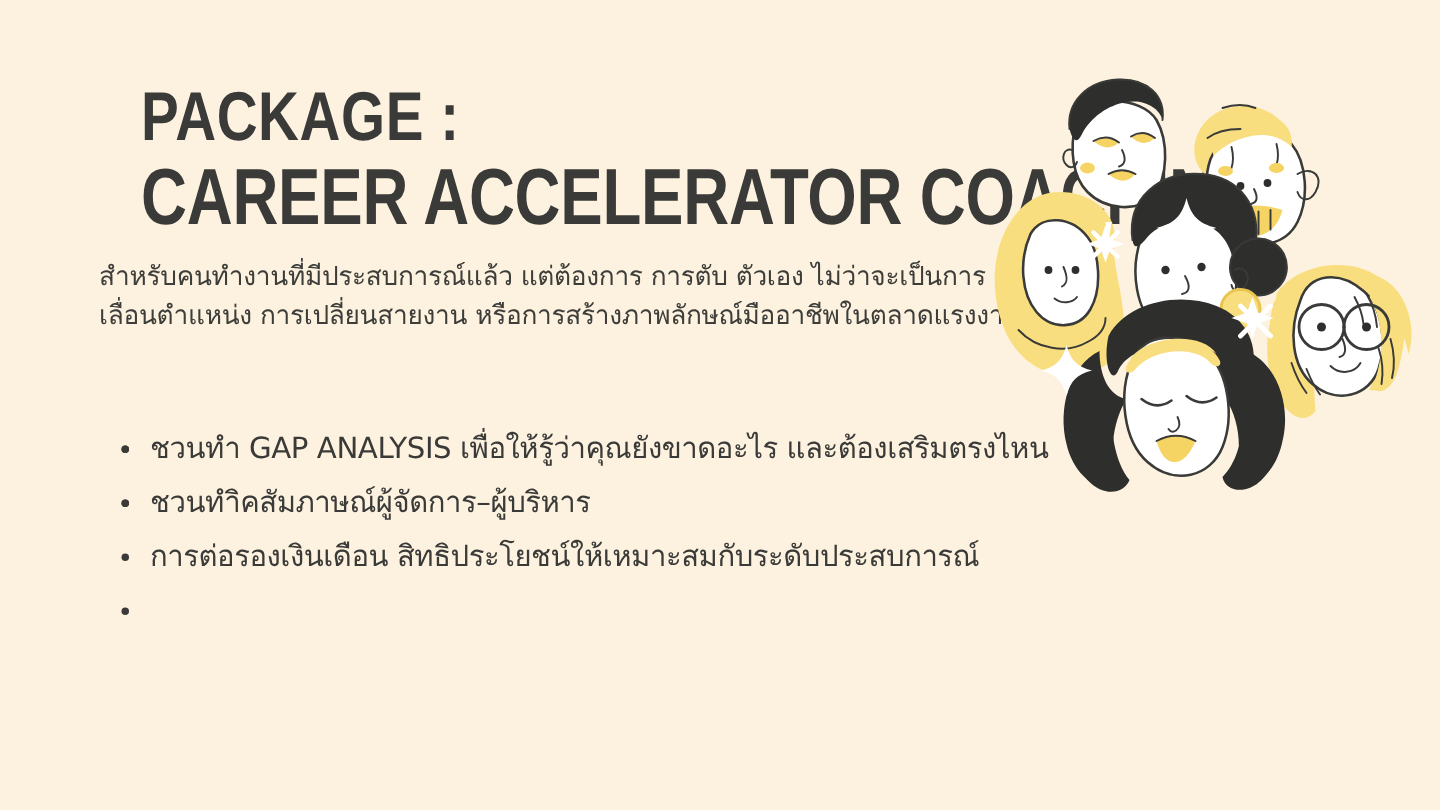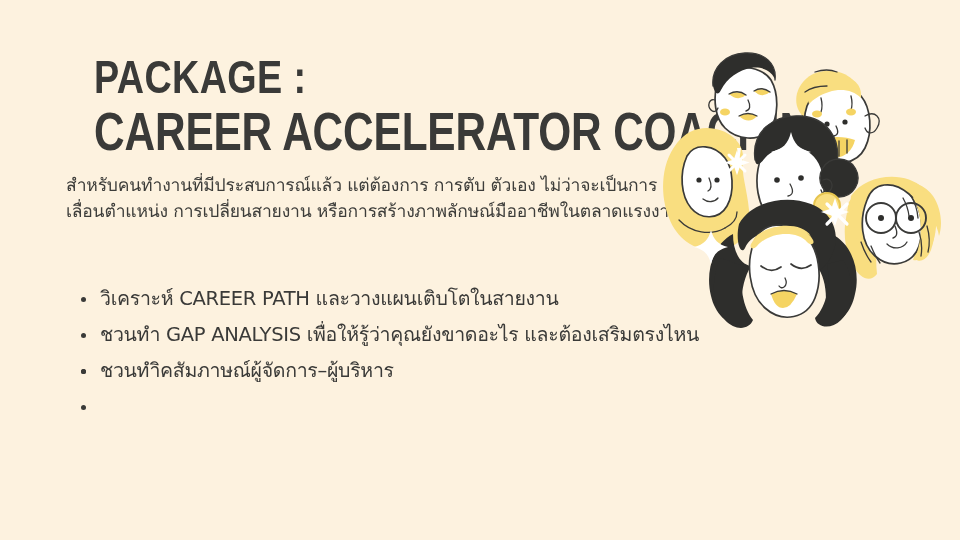--- a/index.html
+++ b/index.html
@@ -111,24 +111,25 @@
     <div class="title-line-1">PACKAGE :</div>
     <div class="title-line-2">CAREER ACCELERATOR COACHING</div>
   </div>
 
   <div class="subtitle">
     <div>สำหรับคนทำงานที่มีประสบการณ์แล้ว แต่ต้องการ การตับ ตัวเอง ไม่ว่าจะเป็นการ</div>
     <div>เลื่อนตำแหน่ง การเปลี่ยนสายงาน หรือการสร้างภาพลักษณ์มืออาชีพในตลาดแรงงาน</div>
   </div>
 
   <ul class="bullets">
-    <li><span class="dot"></span><span>วิเคราะห์ CAREER PATH และวางแผนเติบโตในสายงาน</span></li>
+    <li><span class="dot"></span></li>
     <li><span class="dot"></span><span>ชวนทำ GAP ANALYSIS เพื่อให้รู้ว่าคุณยังขาดอะไร และต้องเสริมตรงไหน</span></li>
     <li><span class="dot"></span></li>
     <li><span class="dot"></span><span>ชวนทำิคสัมภาษณ์ผู้จัดการ–ผู้บริหาร</span></li>
+    <li><span class="dot"></span><span>การต่อรองเงินเดือน สิทธิประโยชน์ให้เหมาะสมกับระดับประสบการณ์</span></li>
     <li><span class="dot"></span></li>
   </ul>
 
   <div class="illustration">
     <svg width="310" height="305" viewBox="0 0 310 305" xmlns="http://www.w3.org/2000/svg">
       <defs>
         <style>
           .ink  { fill:none; stroke:#3a3a38; stroke-width:1.7; stroke-linecap:round; stroke-linejoin:round; }
           .ink2 { fill:none; stroke:#3a3a38; stroke-width:1.3; stroke-linecap:round; stroke-linejoin:round; }
           .skin { fill:#ffffff; stroke:#3a3a38; stroke-width:1.7; stroke-linejoin:round; }

